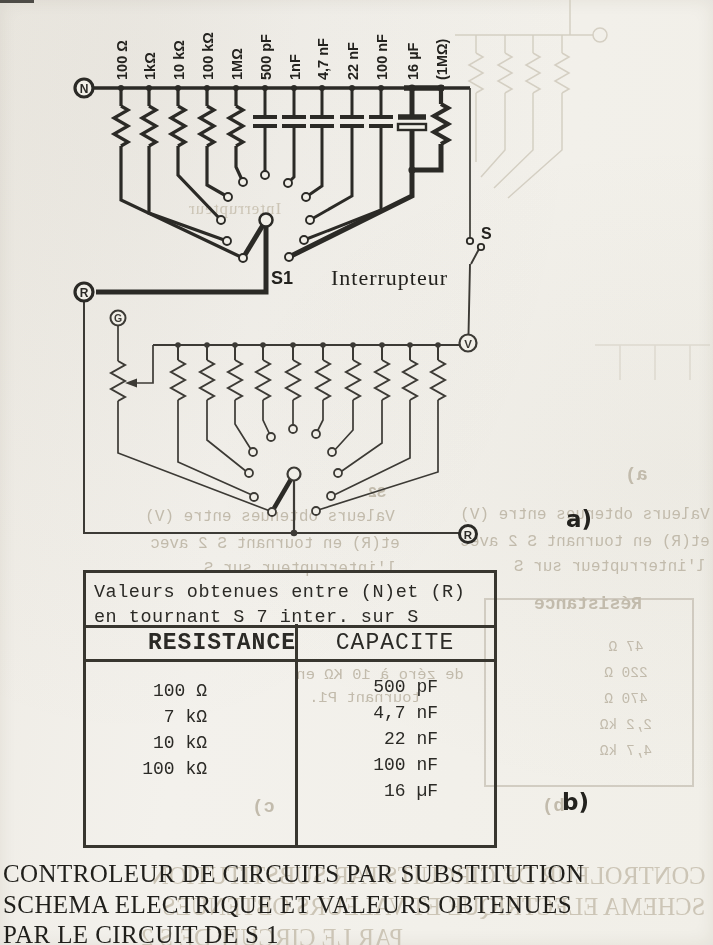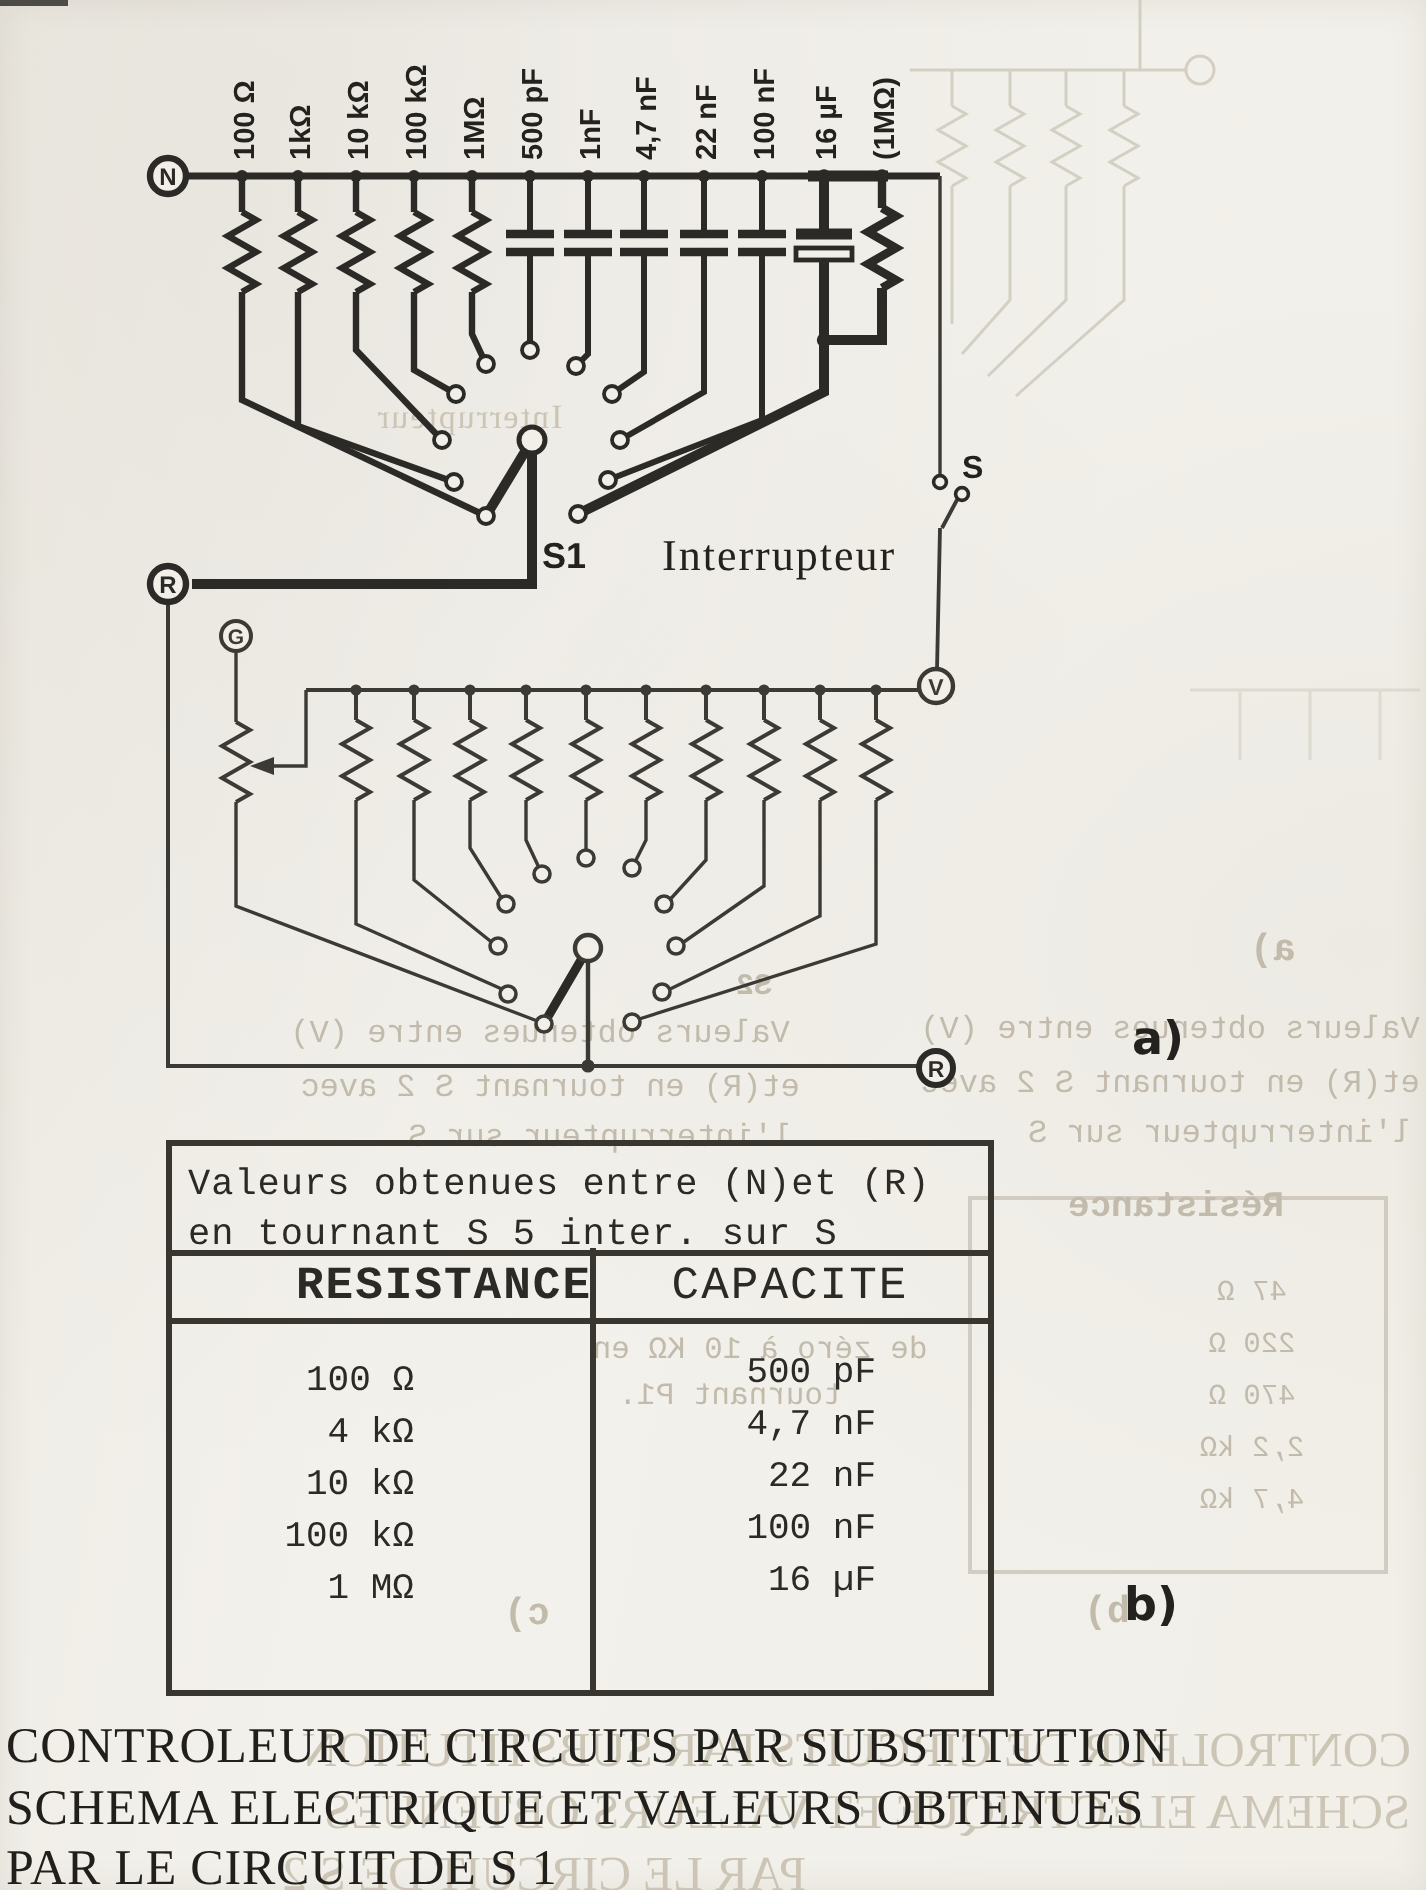--- a/index.html
+++ b/index.html
@@ -320,32 +320,31 @@
       <text x="331" y="285" font-family="Liberation Serif,serif" font-size="22" letter-spacing="1">Interrupteur</text>
       <text x="481" y="239" font-family="Liberation Sans,sans-serif" font-weight="bold" font-size="16">S</text>
       <text x="566" y="527" font-family="DejaVu Sans,sans-serif" font-weight="bold" font-size="23">a)</text>
       <text x="562" y="810" font-family="DejaVu Sans,sans-serif" font-weight="bold" font-size="23">b)</text>
     </g>
   </svg>
 
   <div class="valtable">
     <div class="title">
       <div>Valeurs obtenues entre (N)et (R)</div>
-      <div>en tournant S 5 inter. sur S</div>
+      <div>en tournant S 7 inter. sur S</div>
     </div>
     <div class="vdivider"></div>
     <div class="hline"></div>
     <div class="colhead res">RESISTANCE</div>
     <div class="colhead cap">CAPACITE</div>
     <div class="vals res">
       <div>100 Ω</div>
-      <div>4 kΩ</div>
+      <div>7 kΩ</div>
       <div>10 kΩ</div>
       <div>100 kΩ</div>
-      <div>1 MΩ</div>
     </div>
     <div class="vals cap">
       <div>500 pF</div>
       <div>4,7 nF</div>
       <div>22 nF</div>
       <div>100 nF</div>
       <div>16 µF</div>
     </div>
   </div>
 

